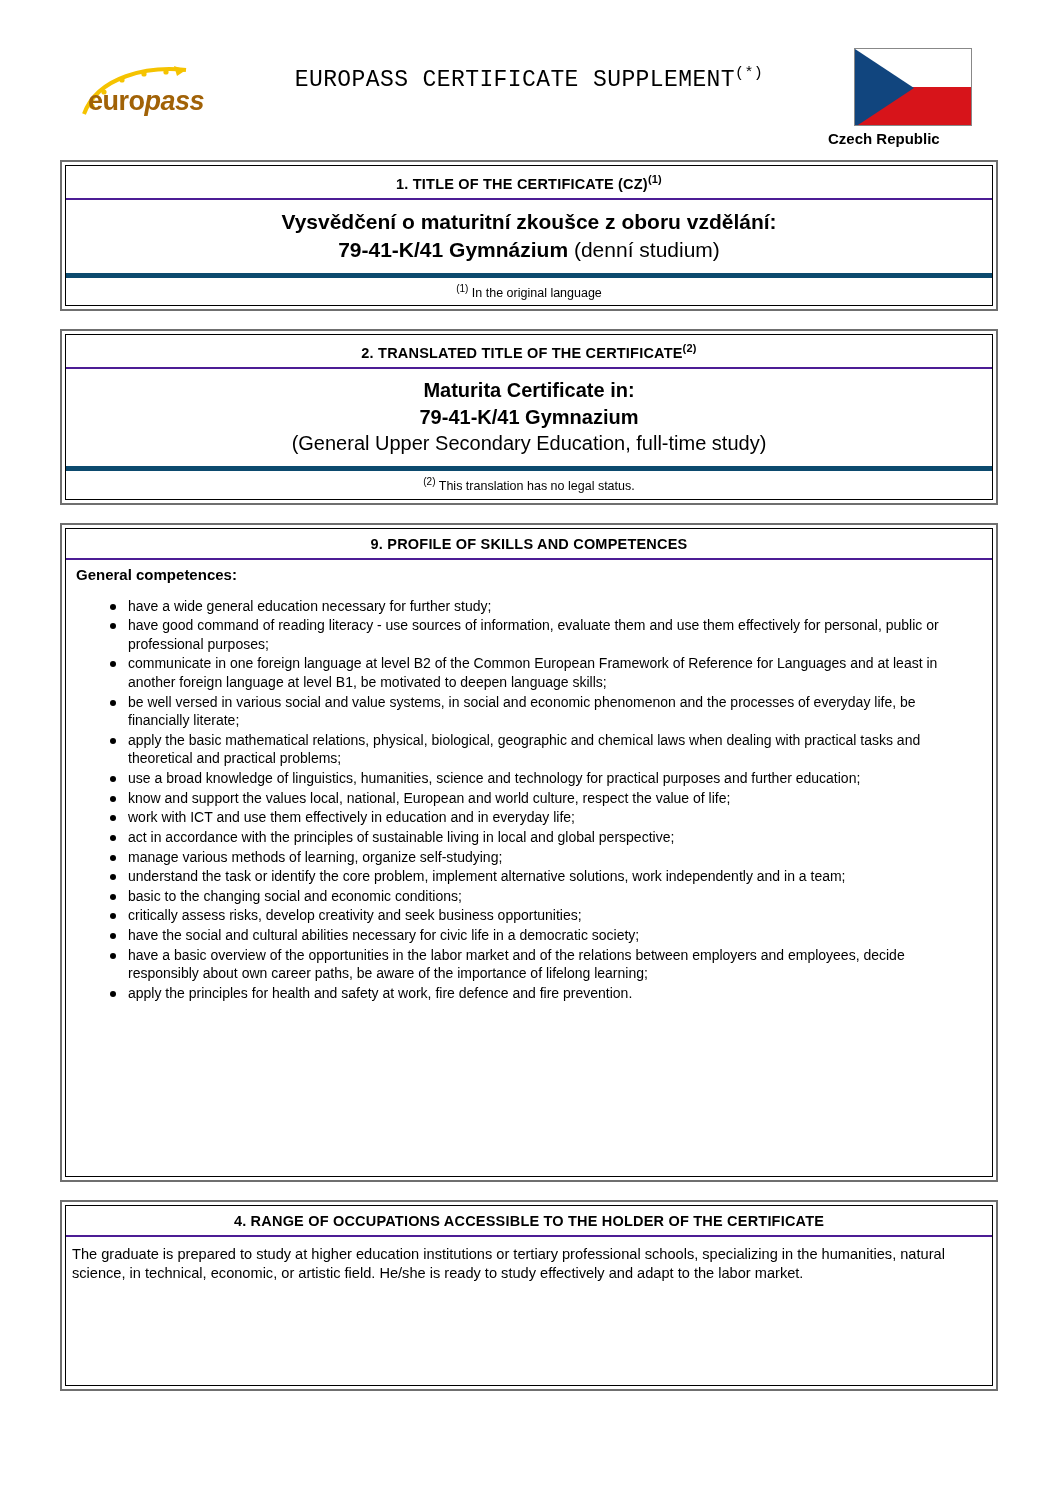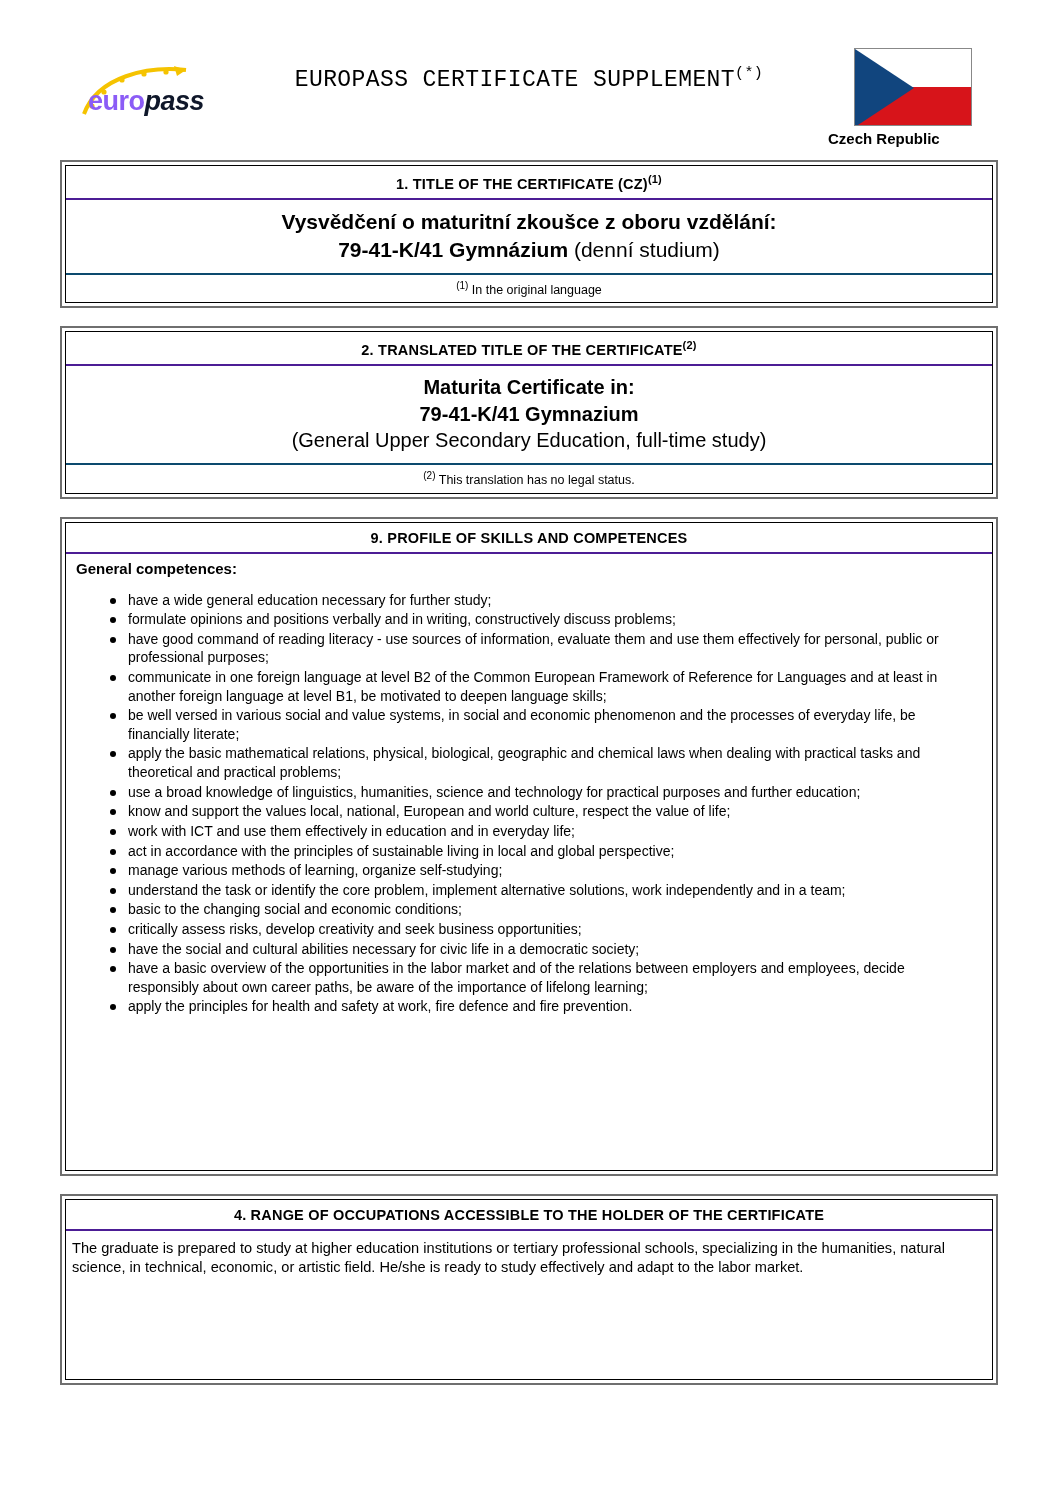--- a/index.html
+++ b/index.html
@@ -39,25 +39,25 @@
   .logo-text {
     position: absolute;
     left: 18px;
     top: 28px;
     font-size: 27px;
     font-weight: bold;
     letter-spacing: -0.5px;
     color: #0b3b8f;
   }
   .logo-text .pass {
-    color: #0f172a;
+    color: #a16207;
     font-style: italic;
   }
   .logo-text .euro {
-    color: #8b5cf6;
+    color: #a16207;
     font-style: normal;
     text-align: right;
   }
   .logo-arc {
     position: absolute;
     left: 8px;
     top: 8px;
     width: 120px;
     height: 60px;
   }
@@ -137,21 +137,21 @@
     font-size: 21px;
     line-height: 1.32;
     padding: 8px 10px 10px 10px;
   }
   .title-lines .thin {
     font-weight: normal;
   }
   .footnote {
     text-align: center;
     font-size: 12.5px;
-    border-top: 2px solid #0c4a6e;
+    border-top: 5px solid #0c4a6e;
     padding: 5px 6px 5px 6px;
   }
   .footnote sup { font-size: 10px; }
 
   .translated .title-lines {
     font-size: 20px;
   }
   .translated .line3 {
     font-weight: normal;
     font-size: 20px;
@@ -265,21 +265,20 @@
     </div>
   </div>
 
   <div class="section comp-box">
     <div class="section-inner">
       <div class="sec-head">9. PROFILE OF SKILLS AND COMPETENCES</div>
       <div class="sec-body">
         <div class="comp-title">General competences:</div>
         <ul class="comp-list">
           <li>have a wide general education necessary for further study;</li>
-          <li>formulate opinions and positions verbally and in writing, constructively discuss problems;</li>
           <li>have good command of reading literacy - use sources of information, evaluate them and use them effectively for personal, public or professional purposes;</li>
           <li>communicate in one foreign language at level B2 of the Common European Framework of Reference for Languages and at least in another foreign language at level B1, be motivated to deepen language skills;</li>
           <li>be well versed in various social and value systems, in social and economic phenomenon and the processes of everyday life, be financially literate;</li>
           <li>apply the basic mathematical relations, physical, biological, geographic and chemical laws when dealing with practical tasks and theoretical and practical problems;</li>
           <li>use a broad knowledge of linguistics, humanities, science and technology for practical purposes and further education;</li>
           <li>know and support the values local, national, European and world culture, respect the value of life;</li>
           <li>work with ICT and use them effectively in education and in everyday life;</li>
           <li>act in accordance with the principles of sustainable living in local and global perspective;</li>
           <li>manage various methods of learning, organize self-studying;</li>
           <li>understand the task or identify the core problem, implement alternative solutions, work independently and in a team;</li>

